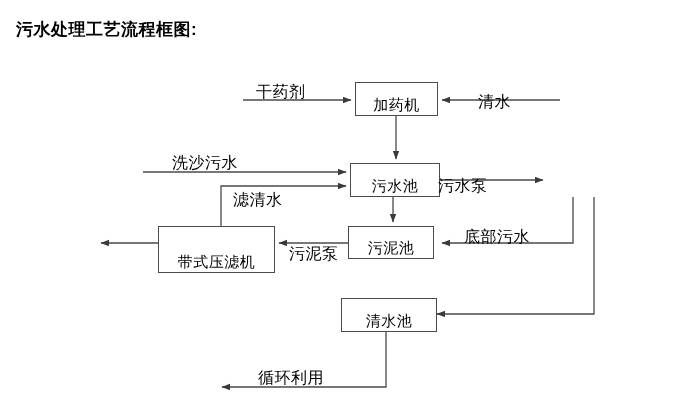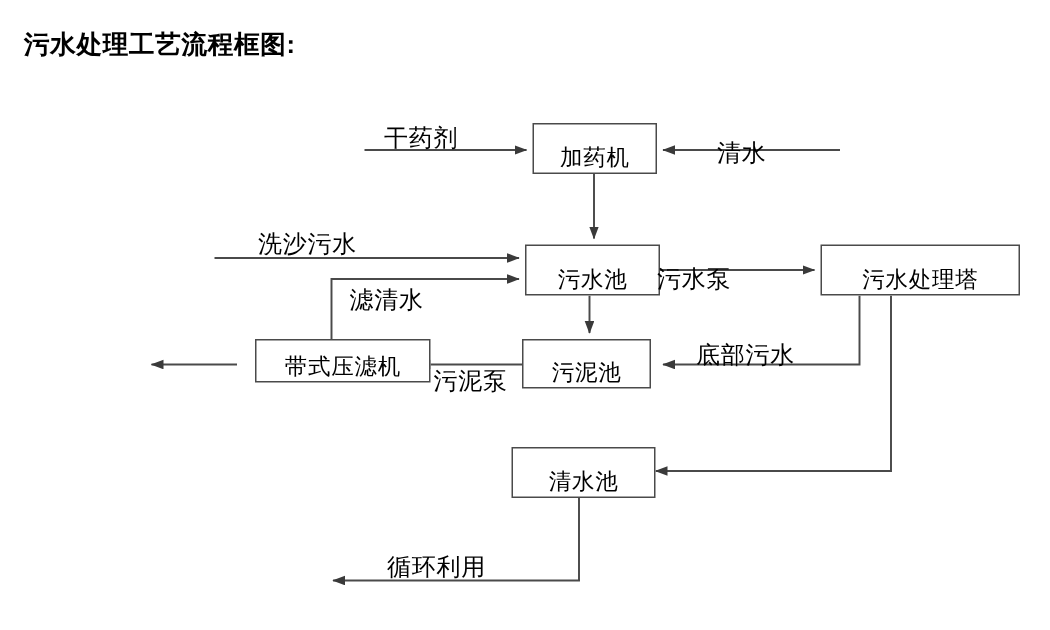--- a/index.html
+++ b/index.html
@@ -101,24 +101,21 @@
   </svg>
 
   <div class="title">污水处理工艺流程框图:</div>
 
   <div class="node" style="left:355px;top:82px;width:83px;height:34px;">
     <span>加药机</span>
   </div>
   <div class="node" style="left:350px;top:163px;width:90px;height:34px;">
     <span>污水池</span>
   </div>
-  <div class="node" style="left:547px;top:163px;width:133px;height:34px;">
-    <span>污水处理塔</span>
-  </div>
-  <div class="node" style="left:170px;top:226px;width:117px;height:29px;">
+  <div class="node" style="left:158px;top:226px;width:117px;height:47px;">
     <span>带式压滤机</span>
   </div>
   <div class="node" style="left:348px;top:226px;width:86px;height:33px;">
     <span>污泥池</span>
   </div>
   <div class="node" style="left:341px;top:298px;width:96px;height:34px;">
     <span>清水池</span>
   </div>
 
   <div class="edge-label" style="left:256px;top:82px;">干药剂</div>

